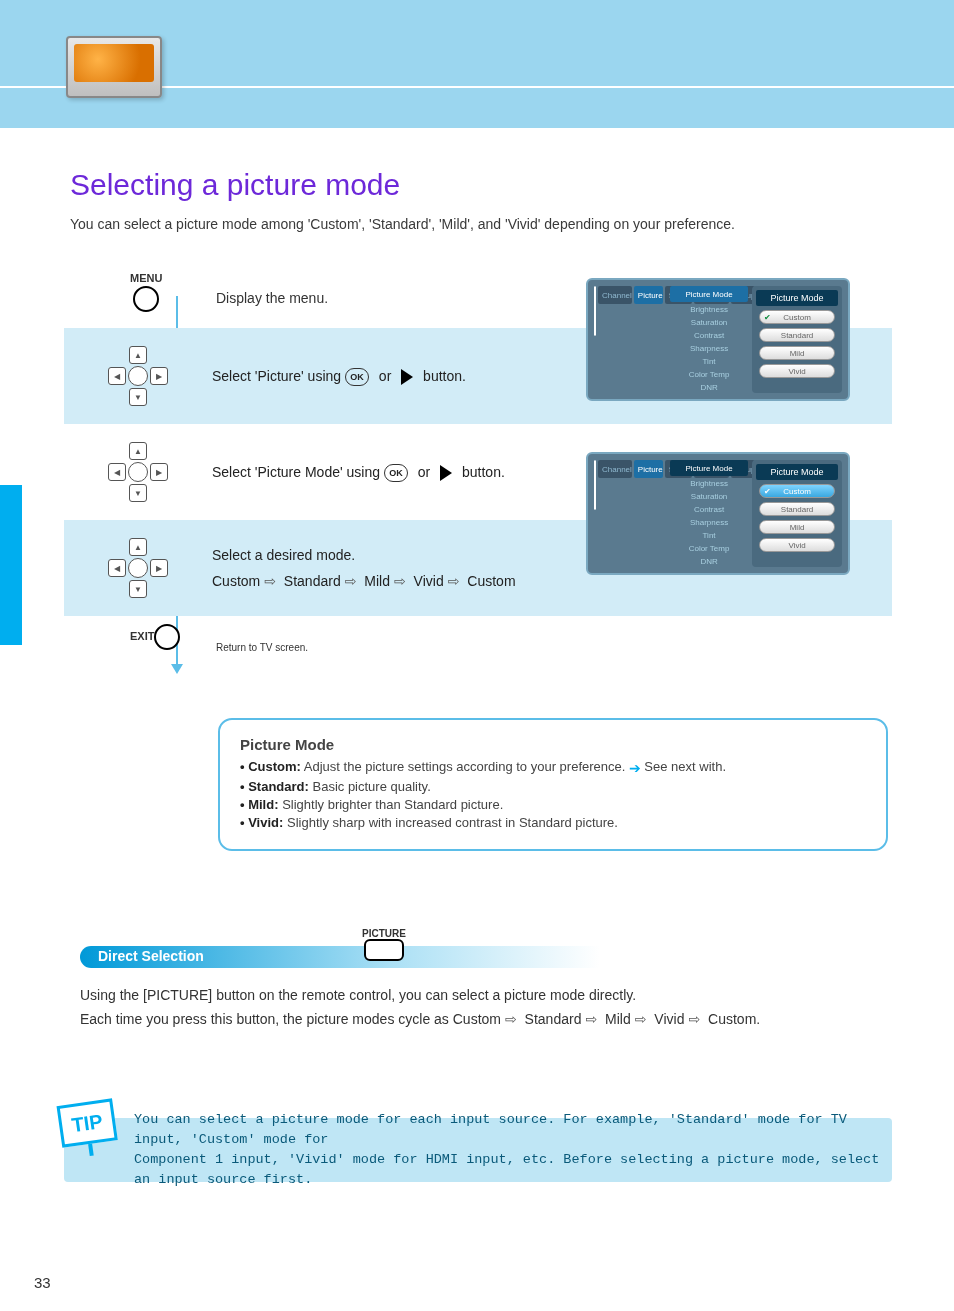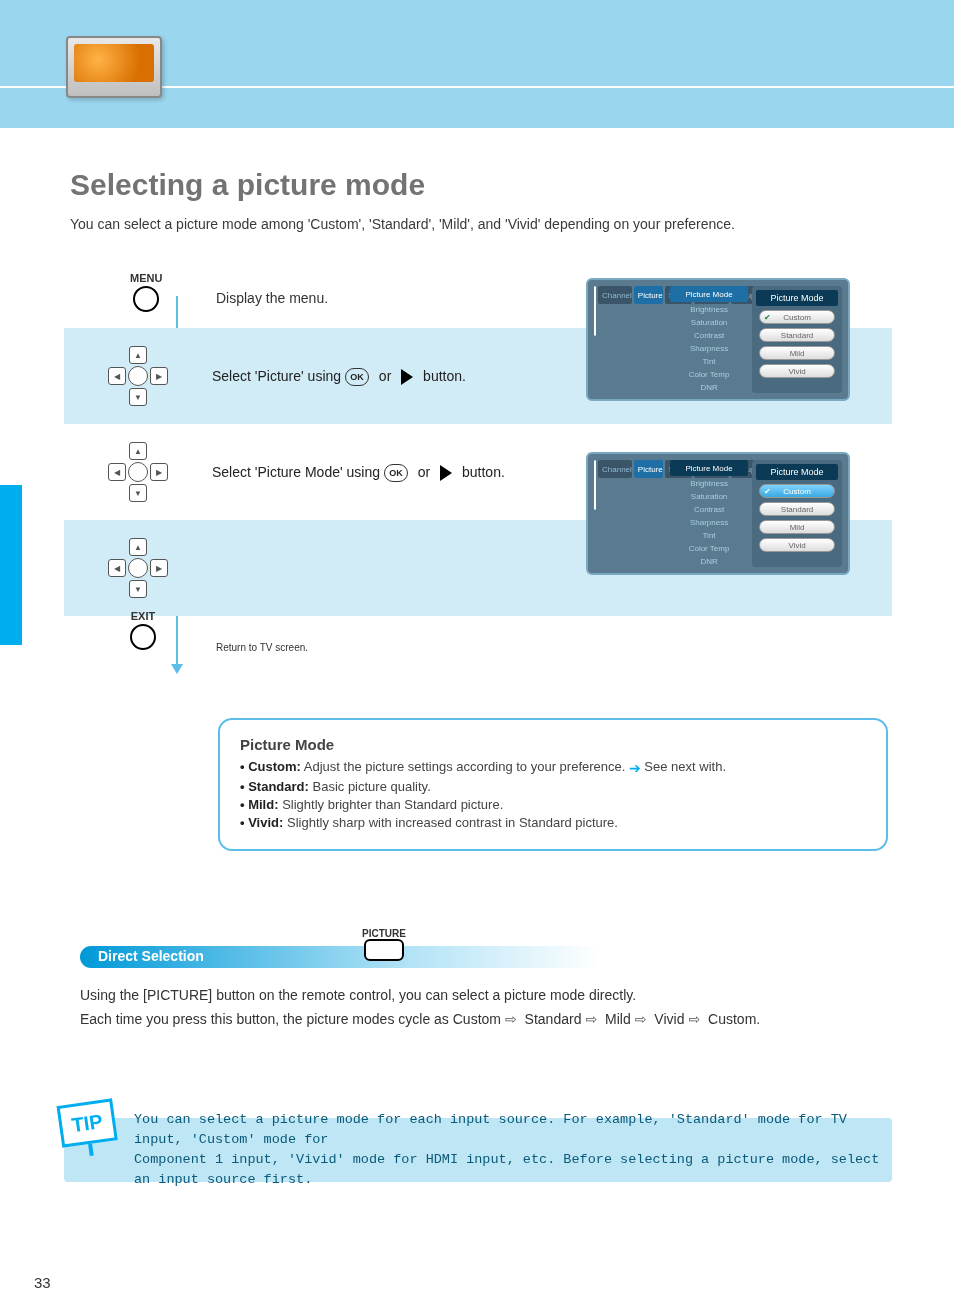--- a/index.html
+++ b/index.html
@@ -80,21 +80,21 @@
 <div class="page-bg">
   <div class="top-band"></div>
   <div class="hr-line"></div>
   <div class="logo-box">
       <div class="logo-img"></div>
     </div>
 
   <div class="side-tab"></div>
 
   <div style="position:absolute; top:168px; left:70px;">
-    <div style="font-size:30px; color:#737373; font-weight:700;">Selecting a picture mode</div>
+    <div style="font-size:30px; color:#6d28d9; font-weight:400;">Selecting a picture mode</div>
     <div style="font-size:14px; color:#3a3a3a; margin-top:14px; max-width:820px;">You can select a picture mode among 'Custom', 'Standard', 'Mild', and 'Vivid' depending on your preference.</div>
   </div>
 
   <div class="flow-line"></div>
   <div class="flow-arrow"></div>
 
   <div style="position:absolute; top:272px; left:130px; display:flex; flex-direction:column; align-items:center;">
     <div class="remote-label">MENU</div>
     <div class="circle-icon"></div>
   </div>
@@ -142,24 +142,34 @@
     <div class="step-row row-bg-light">
       <div class="icon-col">
         <div class="dpad">
           <div class="btn up">▲</div>
             <div class="btn down">▼</div>
             <div class="btn left">◀</div>
             <div class="btn right">▶</div>
             <div class="center"></div>
         </div>
       </div>
-    </div>
-  </div>
-
-  <div style="position:absolute; top:610px; left:130px; display:flex; flex-direction:column; align-items:center;">
+      <div class="text-col">
+        <div>Select a desired mode.</div>
+        <div style="margin-top:6px;">
+          <span>Custom</span><span class="arrow-hollow">⇨</span>
+          <span>Standard</span><span class="arrow-hollow">⇨</span>
+          <span>Mild</span><span class="arrow-hollow">⇨</span>
+          <span>Vivid</span><span class="arrow-hollow">⇨</span>
+          <span>Custom</span>
+        </div>
+      </div>
+    </div>
+  </div>
+
+  <div style="position:absolute; top:624px; left:130px; display:flex; flex-direction:row; align-items:center;">
     <div class="remote-label">EXIT</div>
     <div class="circle-icon"></div>
   </div>
   <div style="position:absolute; top:642px; left:216px; font-size:10px;">Return to TV screen.</div>
 
   <div class="osd-panel" style="top:278px; left:586px;">
     <div class="osd-left">
       <div class="osd-thumb"></div>
       <div class="osd-tab">
           <span>Channel</span>

